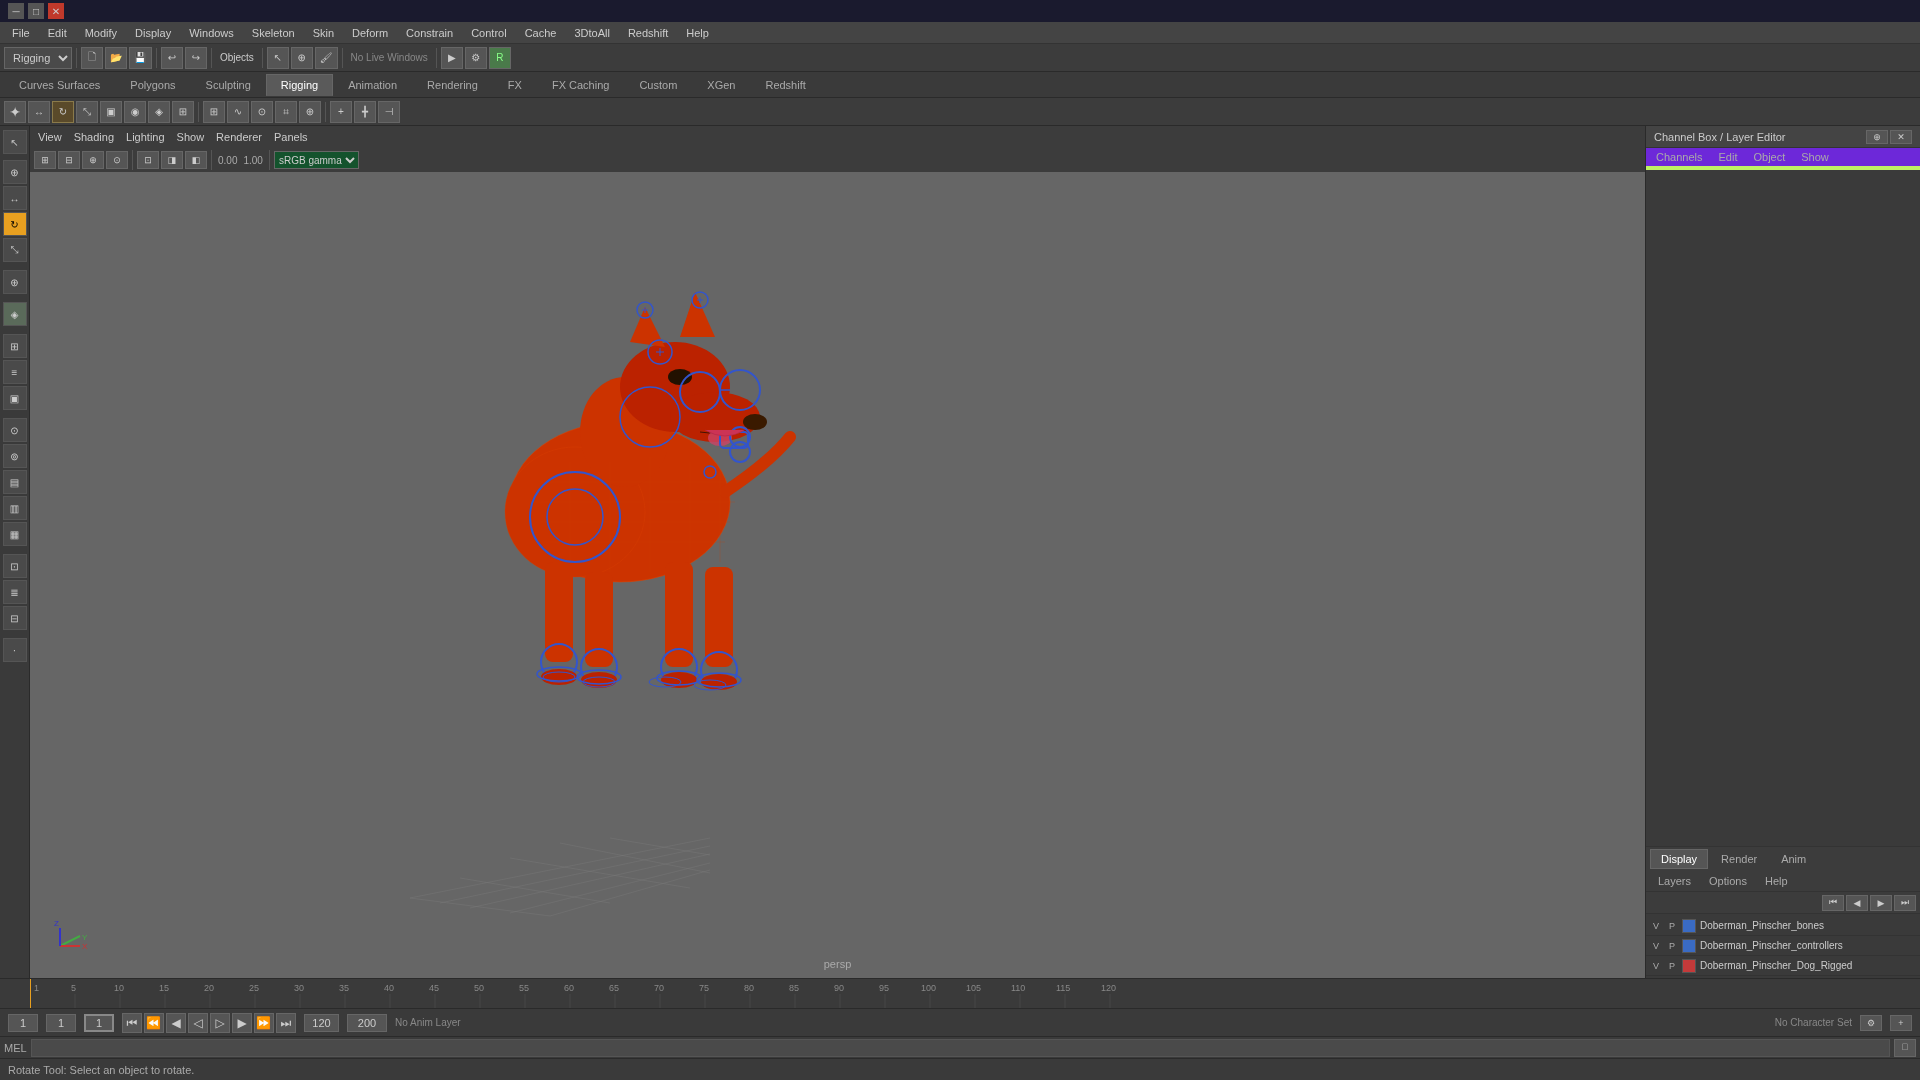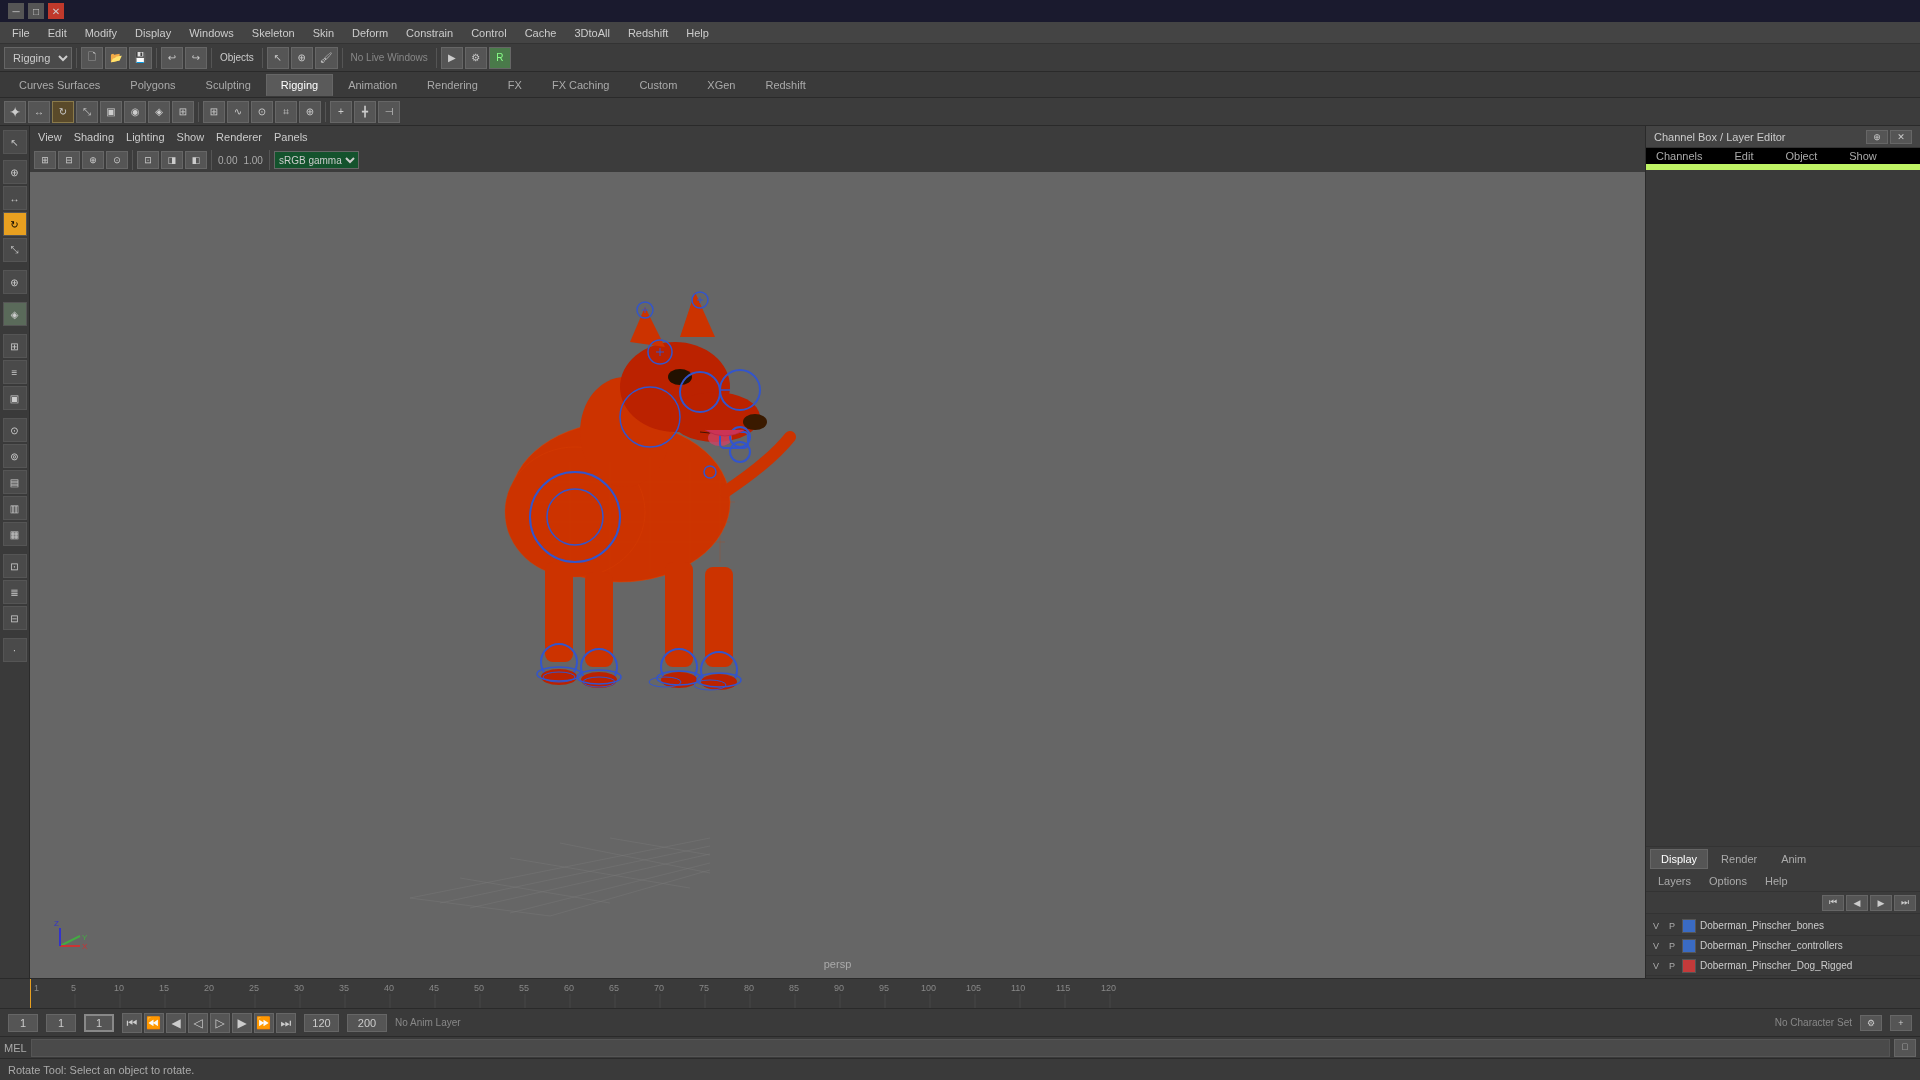--- a/index.html
+++ b/index.html
@@ -211,27 +211,27 @@
       background: #444;
       display: flex;
       align-items: center;
       justify-content: space-between;
       padding: 0 8px;
       font-size: 11px;
       border-bottom: 1px solid #333;
     }
     #channel-box-tabs {
       height: 22px;
-      background: #000000;
-      display: flex;
-      align-items: center;
-      padding: 0 4px;
-      gap: 20px;
-      font-size: 11px;
-      border-bottom: 6px solid #bef264;
+      background: #6d28d9;
+      display: flex;
+      align-items: center;
+      padding: 0 4px;
+      gap: 4px;
+      font-size: 11px;
+      border-bottom: 4px solid #bef264;
     }
     .cb-tab {
       padding: 2px 6px;
       cursor: pointer;
       color: #aaa;
     }
     #channel-box-content {
       flex: 1;
       background: #3a3a3a;
     }

